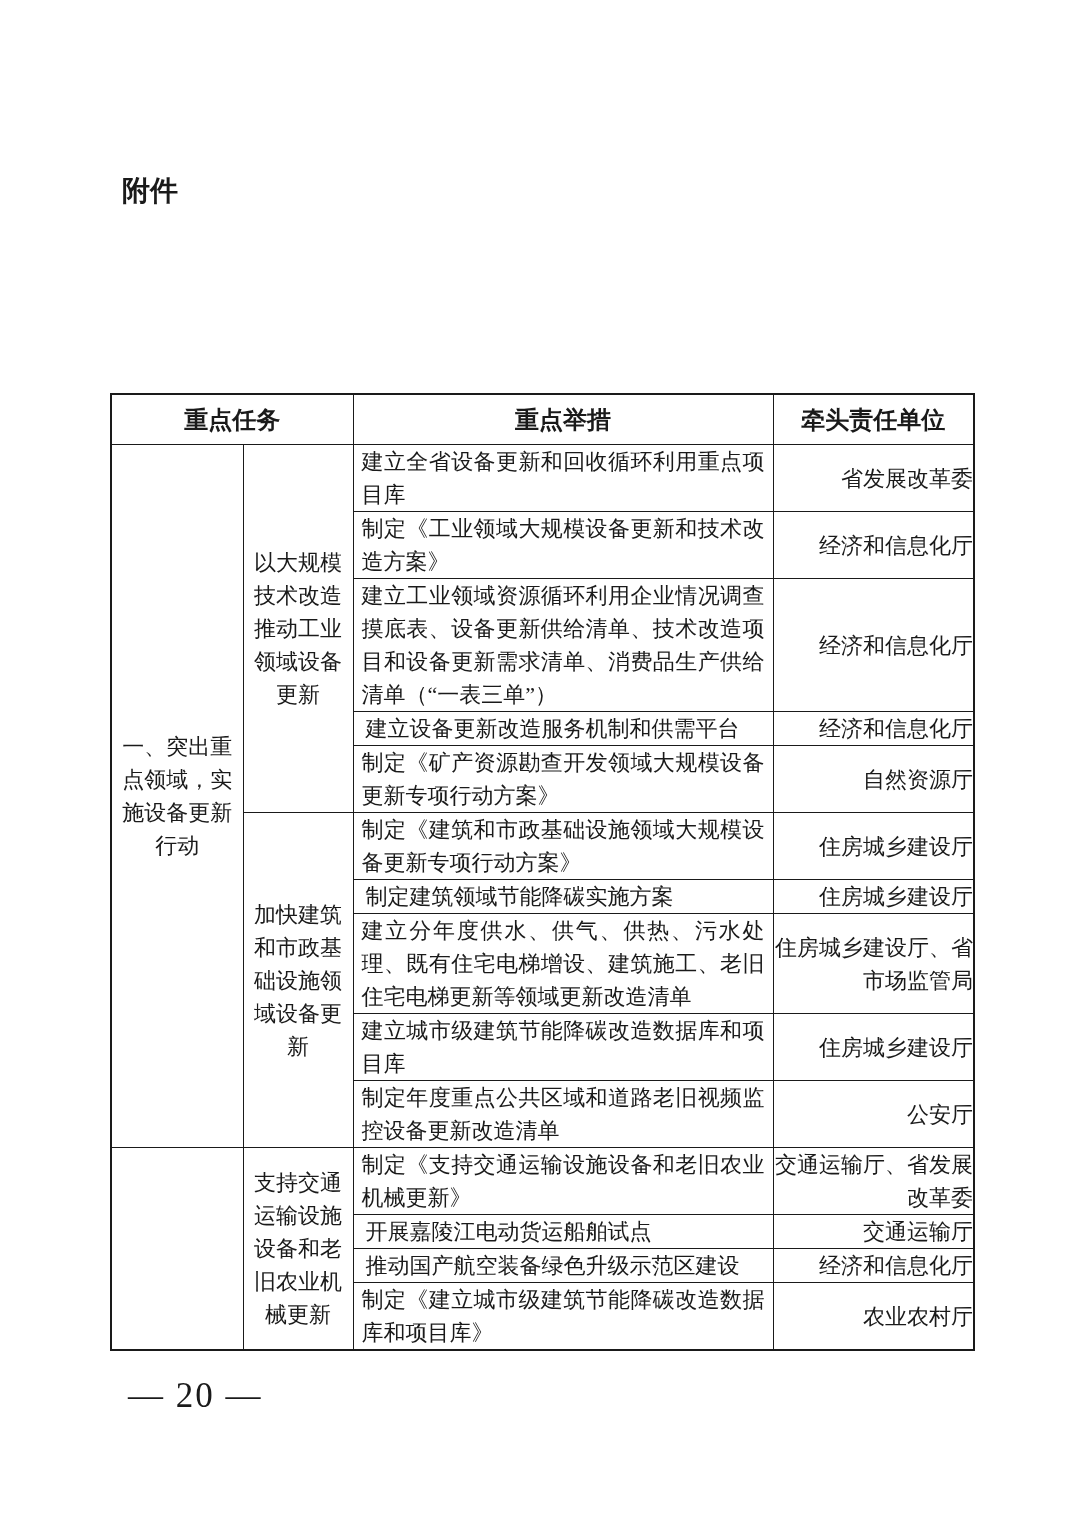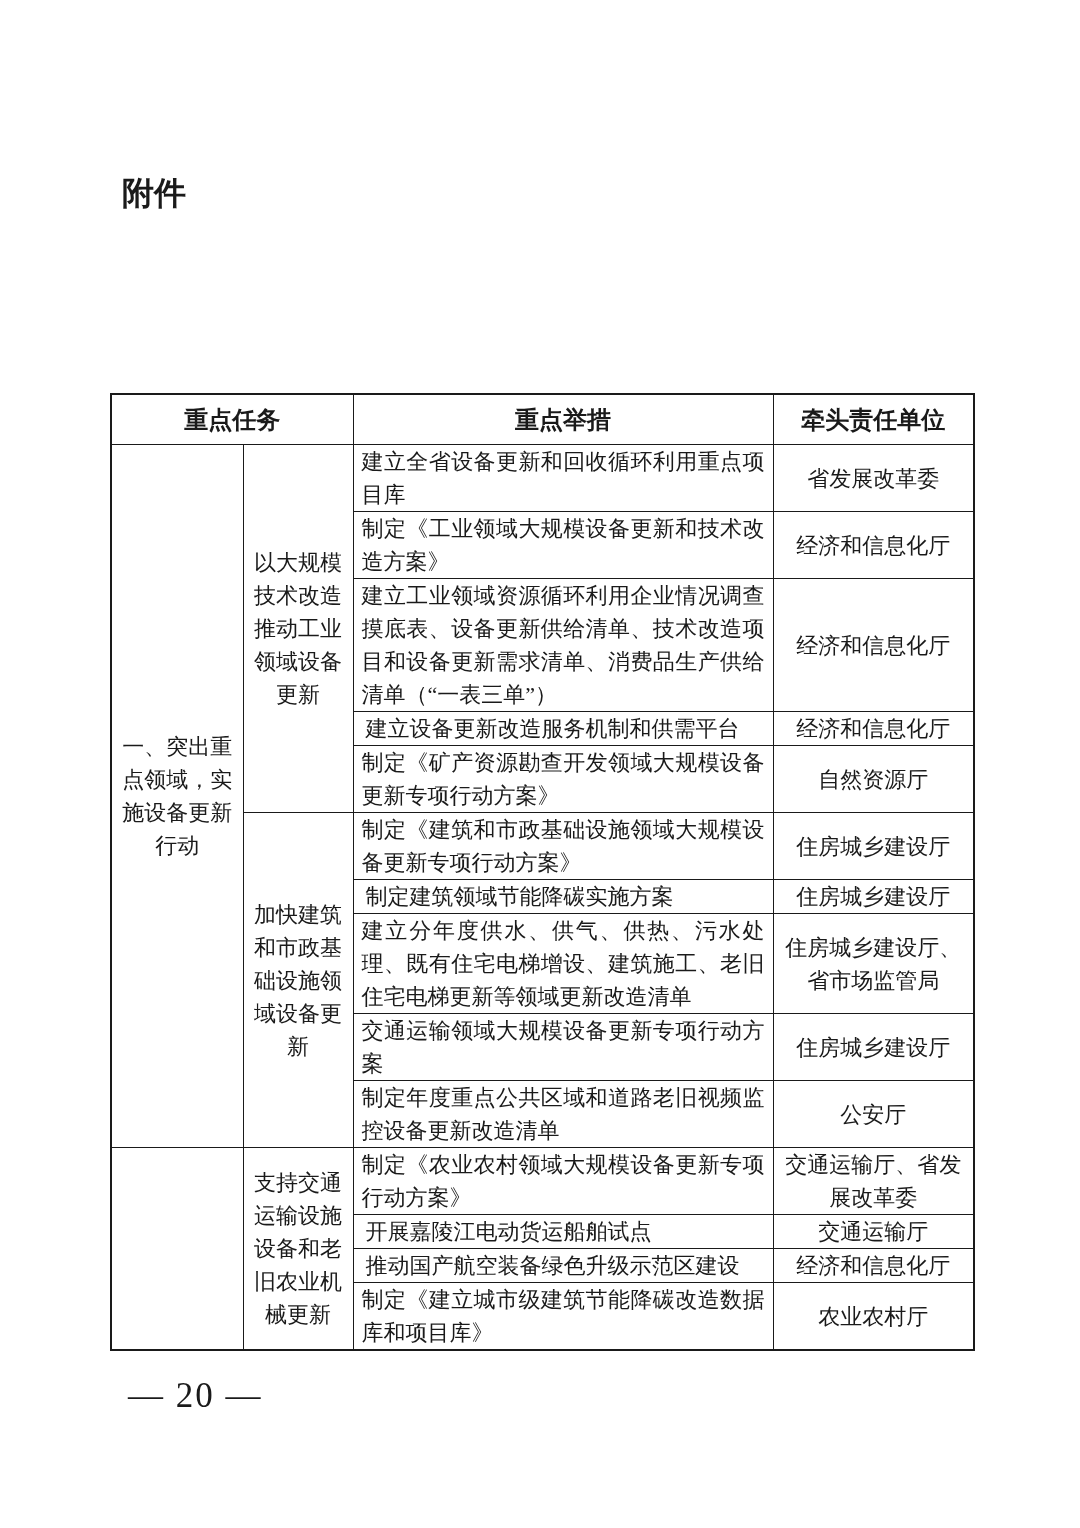--- a/index.html
+++ b/index.html
@@ -7,21 +7,21 @@
     position:relative;
     width:1080px; height:1528px;
     background:#ffffff;
     overflow:hidden;
     font-family:"Liberation Serif","DejaVu Serif",serif;
     color:#1a1a1a;
   }
   .attachment {
     position:absolute; left:122px; top:172px;
     font-family:"Liberation Sans","DejaVu Sans",sans-serif;
-    font-size:32px; font-weight:bold;
+    font-size:28px; font-weight:bold;
   }
   .doc-title {
     position:absolute; left:0; top:258px; width:100%;
     text-align:center; font-weight:bold;
     font-size:36px; line-height:59px;
     letter-spacing:1px;
   }
   table.main-table {
     position:absolute; left:110px; top:393px;
     width:863px;
@@ -51,21 +51,21 @@
   td.sub {
     text-align:center; padding:0 4px;
   }
   td.measure {
     text-align:justify; text-justify:inter-character;
     padding:0 8px;
     word-break:break-all;
     margin-left:22px;
   }
   td.unit {
-    text-align:center; padding:0 8px;
+    text-align:right; padding:0 0;
   }
   td.hh1 { height:33px;padding-left:12px; }
   td.hh2 { height:66px; }
   td.hh3 { height:99px; }
   td.hh4 { height:132px; }
   .page-number {
     position:absolute; left:128px; top:1376px;
     font-size:35px; letter-spacing:2px;
   }
 </style>
@@ -123,32 +123,32 @@
       </tr>
       <tr>
         <td class="measure hh1">制定建筑领域节能降碳实施方案</td>
         <td class="unit">住房城乡建设厅</td>
       </tr>
       <tr>
         <td class="measure hh3">建立分年度供水、供气、供热、污水处理、既有住宅电梯增设、建筑施工、老旧住宅电梯更新等领域更新改造清单</td>
         <td class="unit">住房城乡建设厅、省市场监管局</td>
       </tr>
       <tr>
-        <td class="measure hh2">交通运输领域大规模设备更新专项行动方案</td>
+        <td class="measure hh2">建立城市级建筑节能降碳改造数据库和项目库</td>
         <td class="unit">住房城乡建设厅</td>
       </tr>
       <tr>
         <td class="measure hh2">制定年度重点公共区域和道路老旧视频监控设备更新改造清单</td>
         <td class="unit">公安厅</td>
       </tr>
 
       <tr>
         <td class="cat" rowspan="4"></td>
         <td class="sub" rowspan="4">支持交通运输设施设备和老旧农业机械更新</td>
-        <td class="measure hh2">制定《农业农村领域大规模设备更新专项行动方案》</td>
+        <td class="measure hh2">制定《支持交通运输设施设备和老旧农业机械更新》</td>
         <td class="unit">交通运输厅、省发展改革委</td>
       </tr>
       <tr>
         <td class="measure hh1">开展嘉陵江电动货运船舶试点</td>
         <td class="unit">交通运输厅</td>
       </tr>
       <tr>
         <td class="measure hh1">推动国产航空装备绿色升级示范区建设</td>
         <td class="unit">经济和信息化厅</td>
       </tr>

